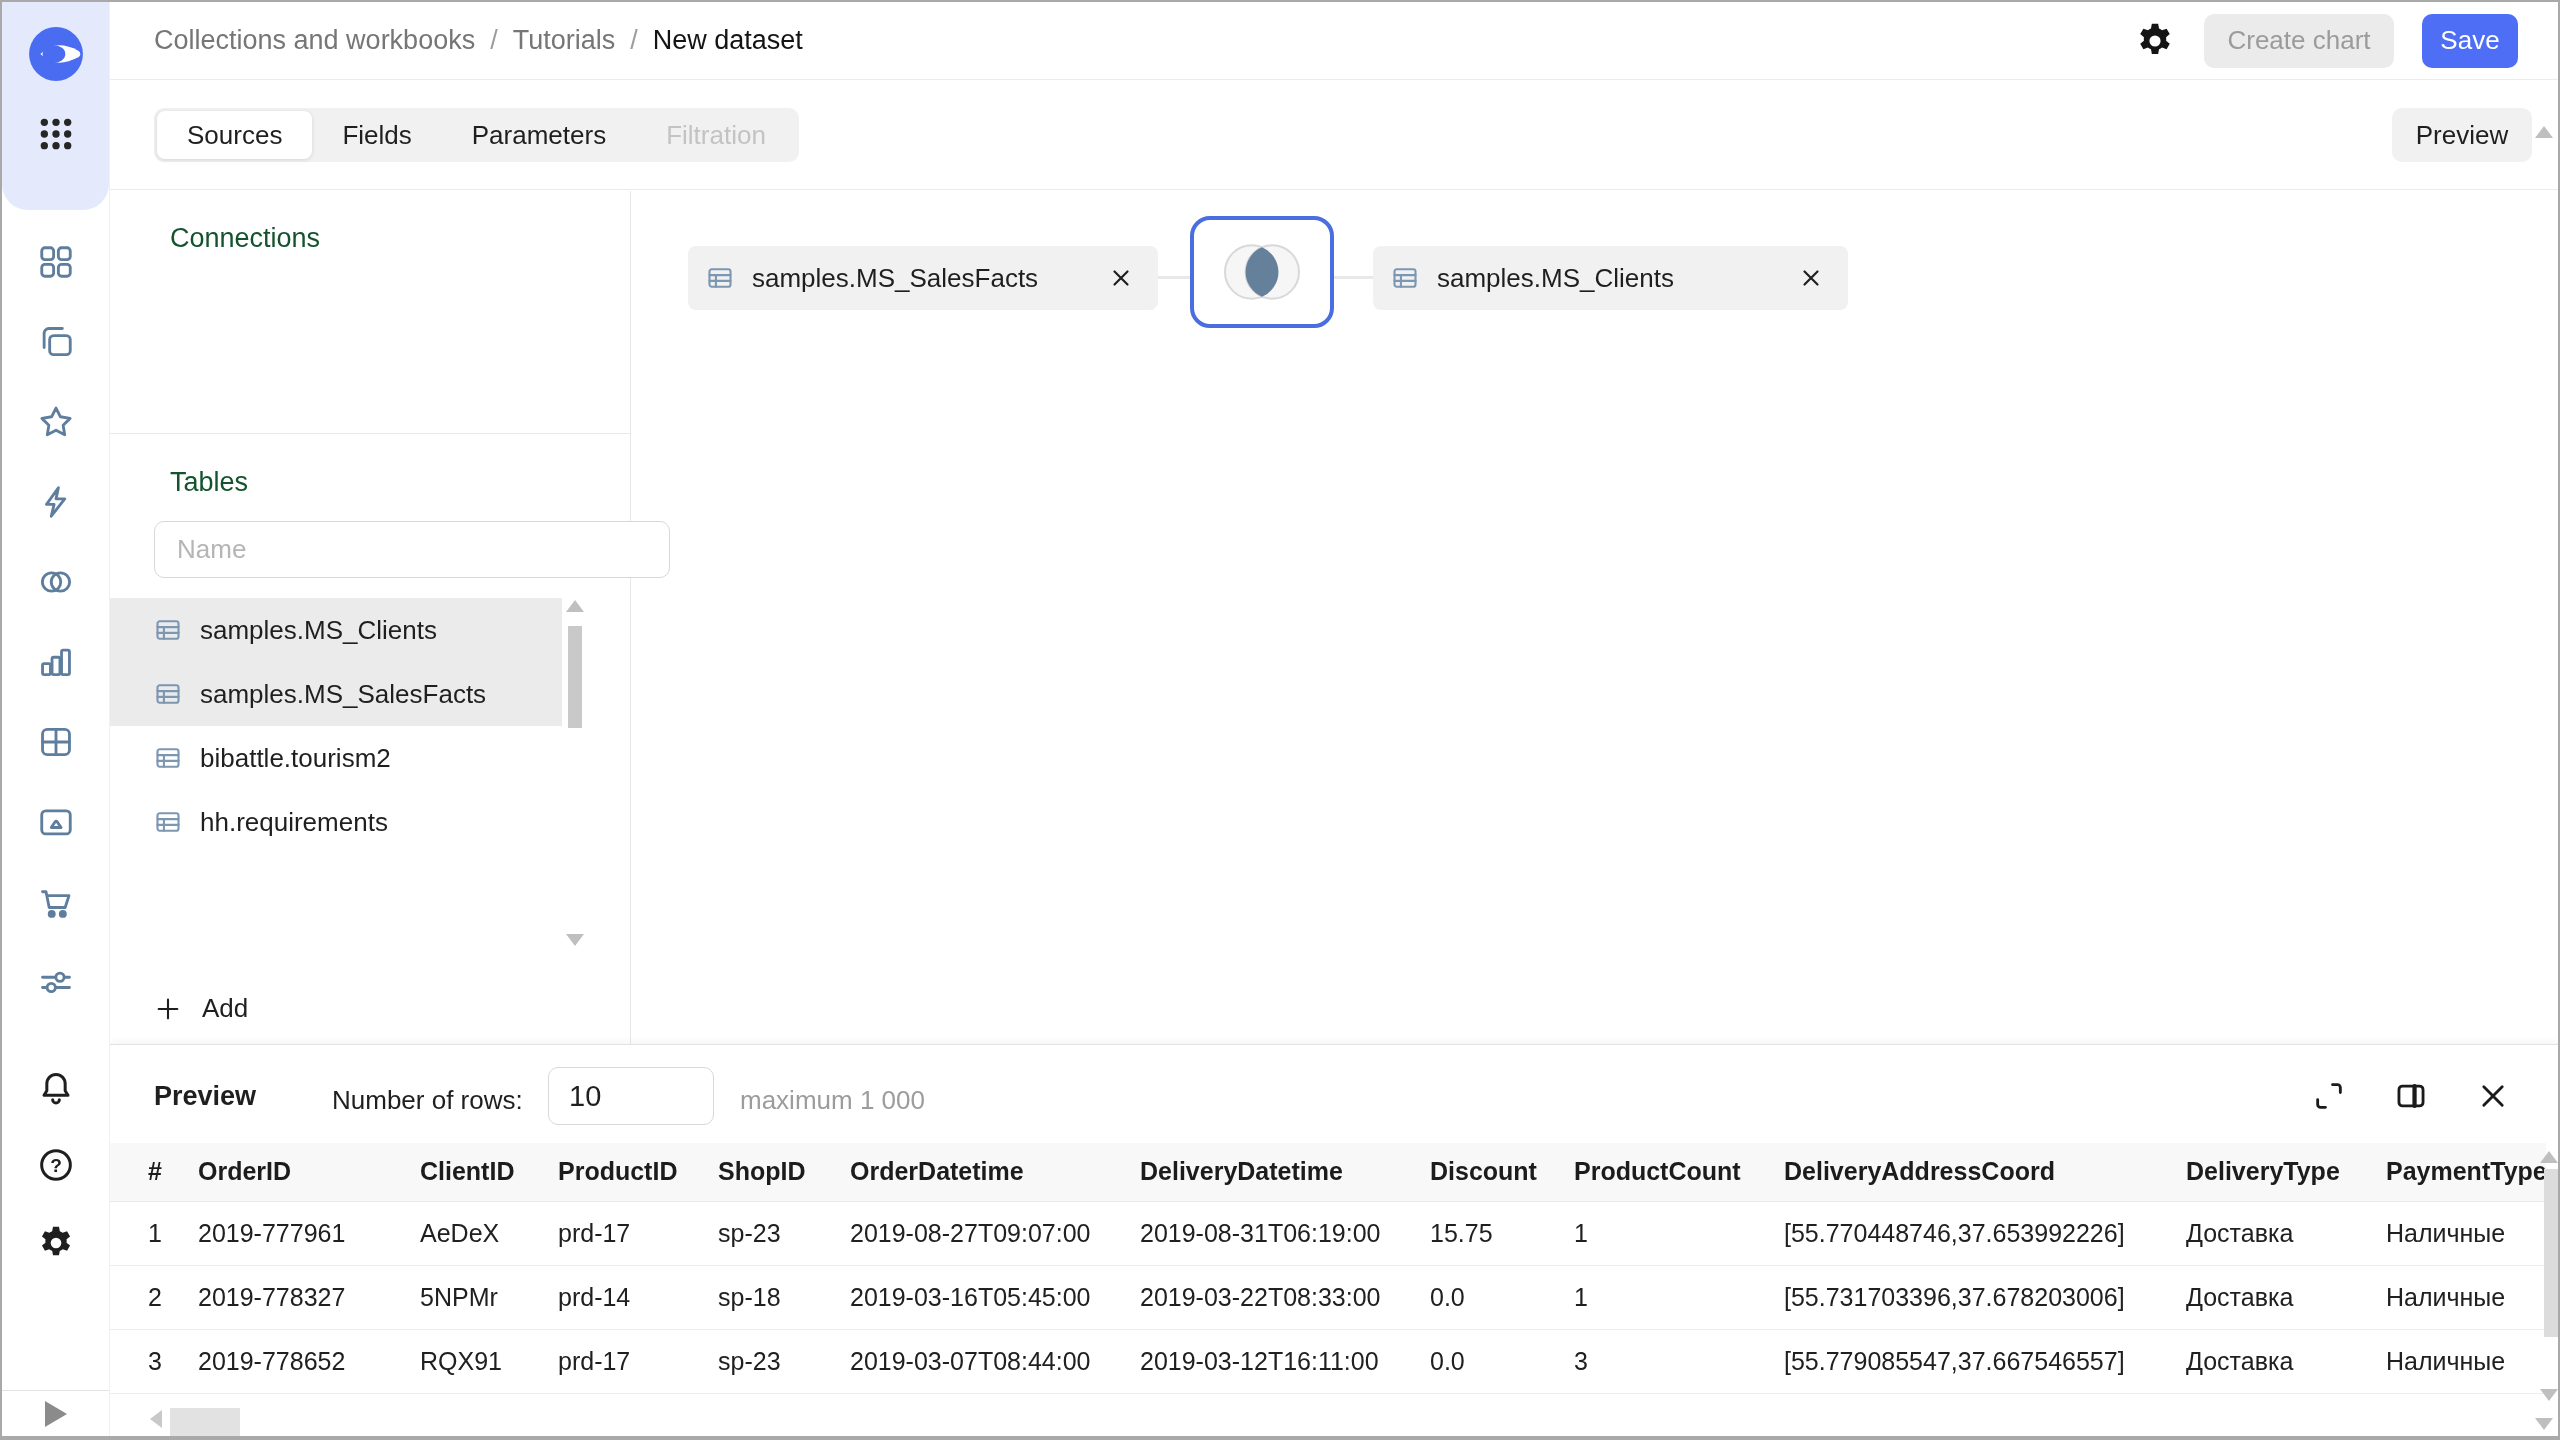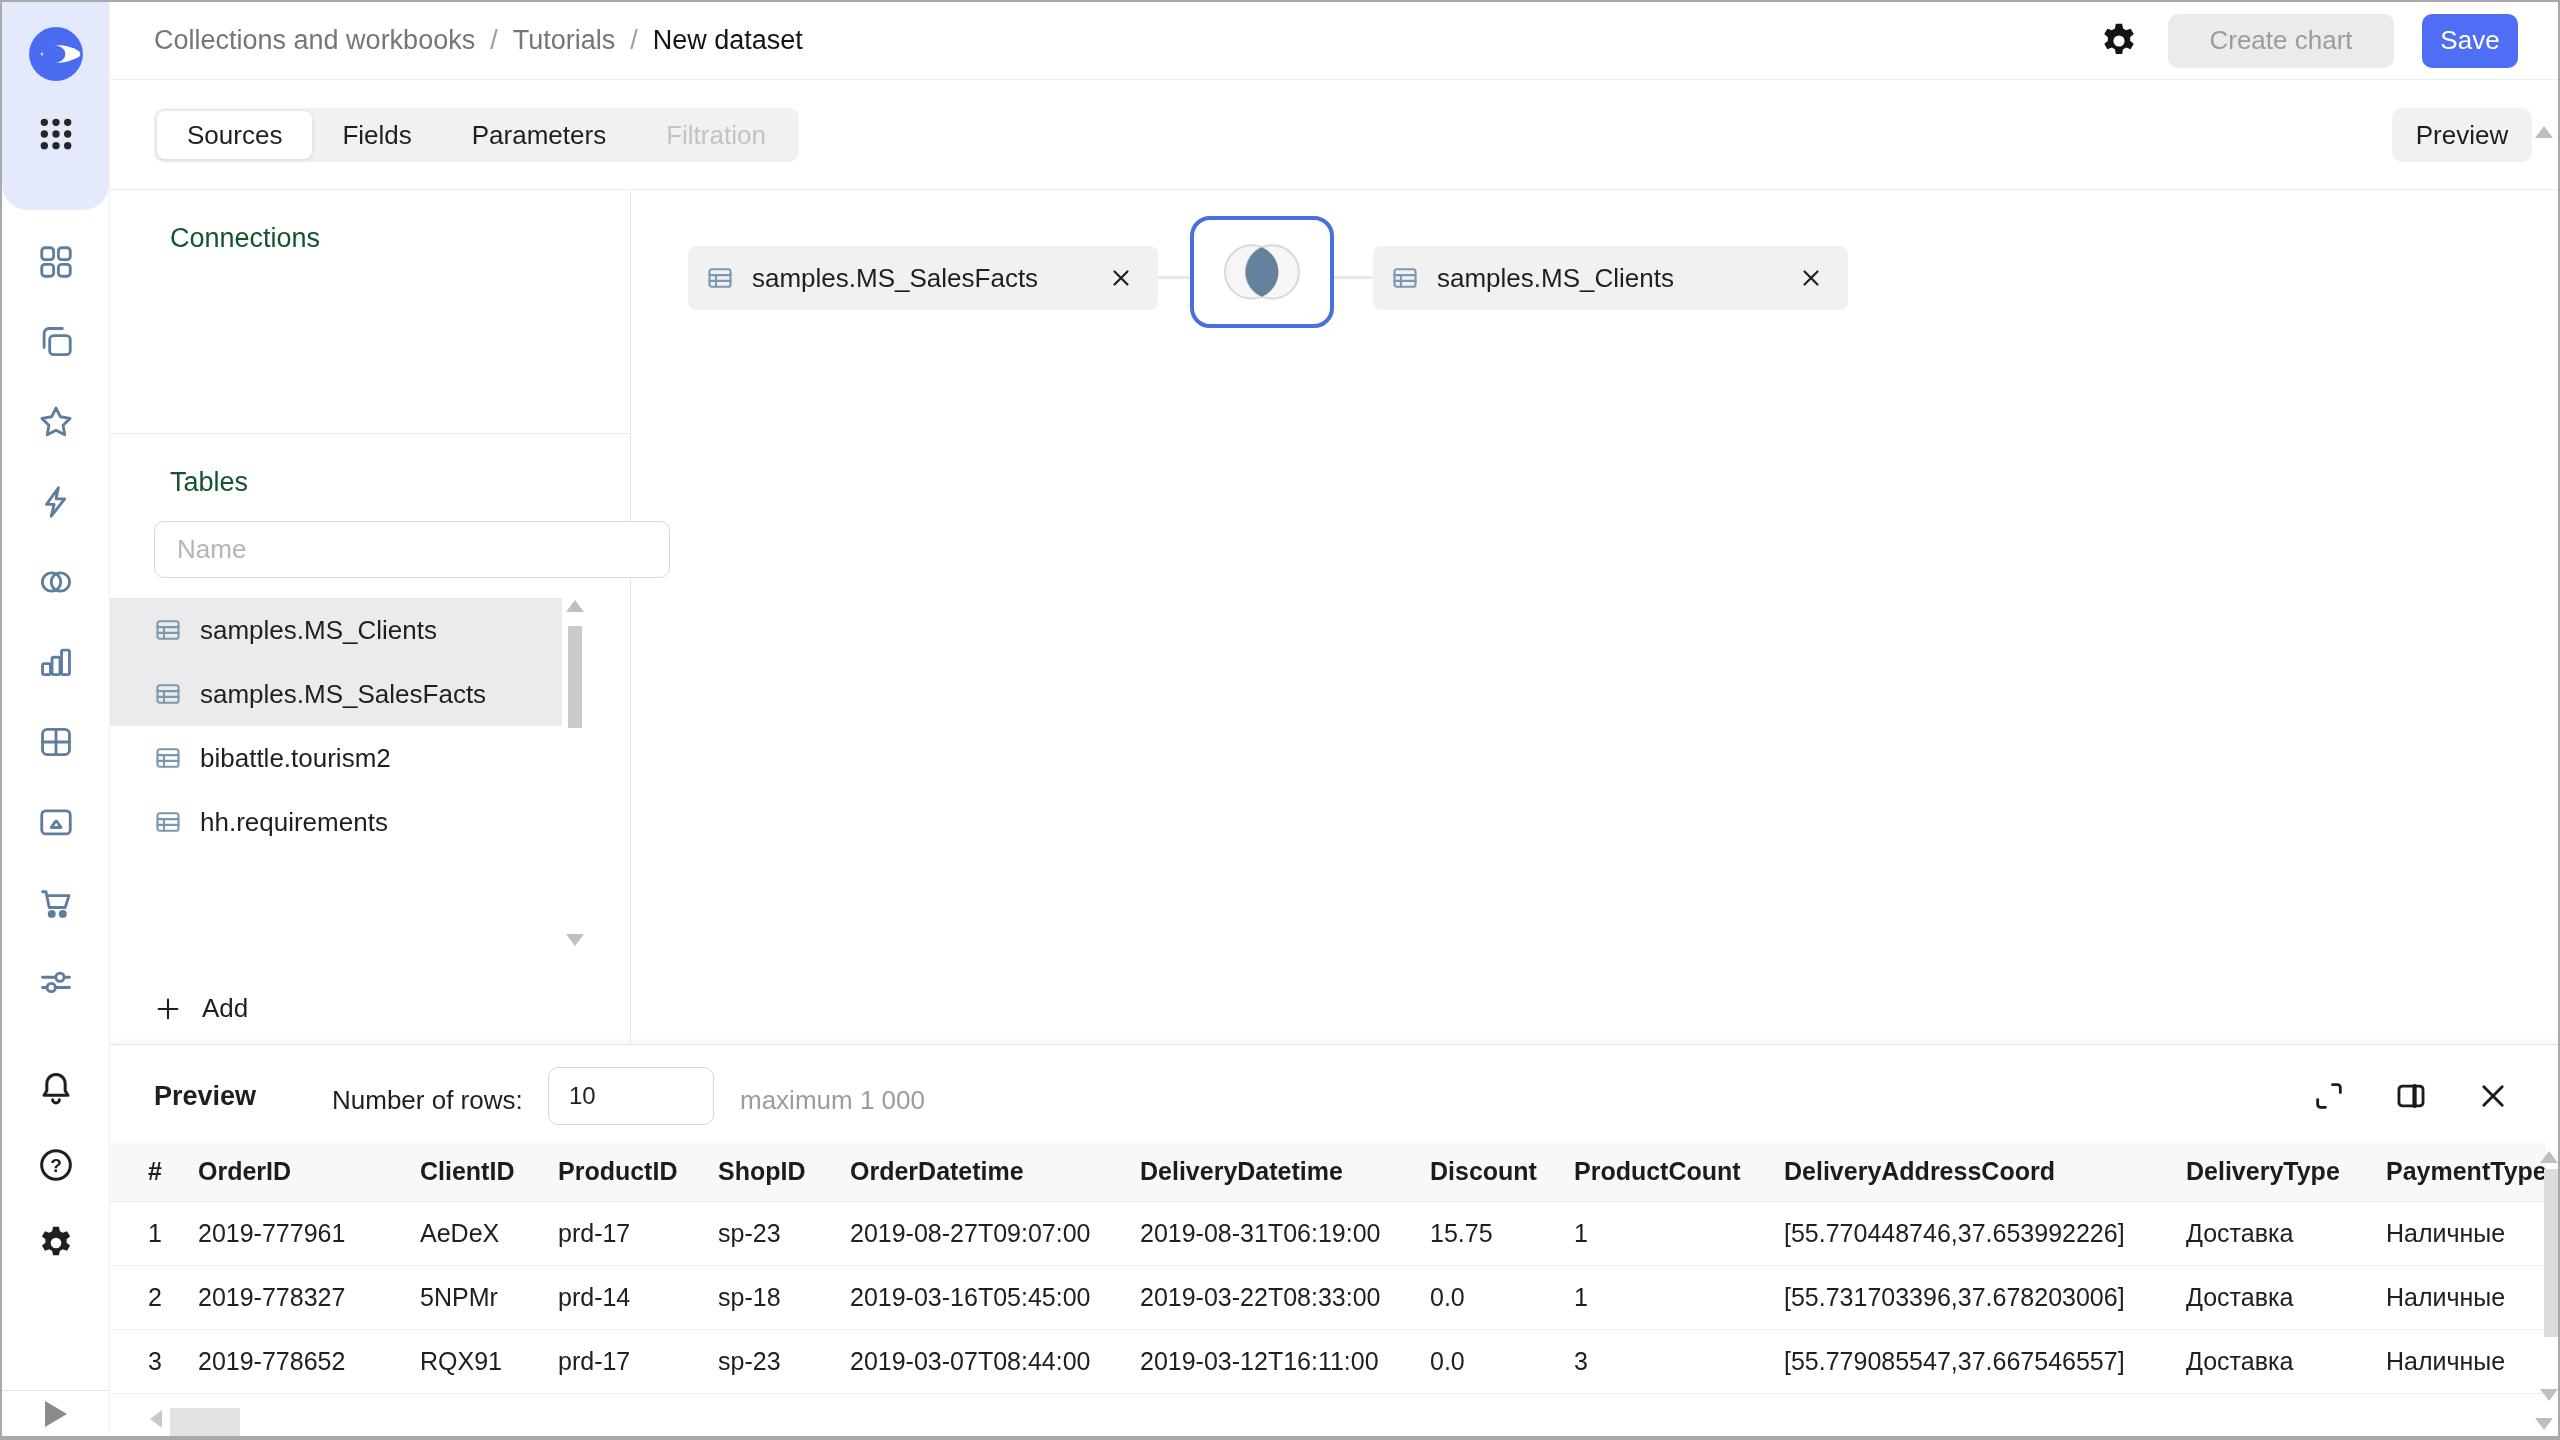--- a/index.html
+++ b/index.html
@@ -30,21 +30,21 @@
   
   .topbar { position:absolute; left:108px; top:0; width:2452px; height:78px; border-bottom:1px solid #ececec; display:flex; align-items:center; padding:0 44px; background:#fff; }
   .breadcrumb { display:flex; align-items:center; gap:15px; font-size:27px; color:#767676; }
   .breadcrumb .bc-link { cursor:pointer; }
   .breadcrumb .sep { color:#9d9d9d; }
   .breadcrumb .current { color:#141414; }
   .topbar-actions { margin-left:auto; display:flex; align-items:center; gap:28px; }
   .gear-btn { color:#141414; cursor:pointer; }
   .gear-btn svg { width:42px; height:42px; }
   .btn { height:54px; border-radius:10px; font-size:26px; font-family:inherit; display:flex; align-items:center; justify-content:center; border:none; }
-  .btn-create { width:226px; background:#ebebeb; color:#9b9b9b; cursor:default; }
+  .btn-create { width:190px; background:#ebebeb; color:#9b9b9b; cursor:default; }
   .btn-save { width:96px; background:var(--accent-blue,#4d6ef5); color:#fff; cursor:pointer; }
 
   
   .tabsbar { position:absolute; left:108px; top:78px; width:2452px; height:110px; border-bottom:1px solid #ebebeb; background:#fff; }
   .tab-group { position:absolute; left:44px; top:28px; height:54px; background:#f1f1f1; border-radius:10px; display:flex; align-items:center; padding:0 3px; }
   .tab { height:48px; padding:0 30px; font-size:26px; font-family:inherit; background:transparent; border:none; border-radius:8px; color:#1f1f1f; display:flex; align-items:center; cursor:pointer; }
   .tab.active { background:#fff; box-shadow:0 1px 4px rgba(0,0,0,.12); }
   .tab.disabled { color:#c3c3c3; cursor:default; }
   .preview-toggle { position:absolute; right:30px; top:28px; width:140px; height:54px; background:#f1f1f1; border:none; border-radius:10px; font-size:26px; font-family:inherit; color:#1f1f1f; cursor:pointer; }
 
@@ -85,21 +85,21 @@
   .close-btn { color:#1f1f1f; cursor:pointer; display:flex; }
   .close-btn svg { width:26px; height:26px; stroke-width:2; }
   .join-node { position:absolute; left:558px; top:25px; width:144px; height:112px; background:#fff; border:4px solid var(--join-border,#4a6de0); border-radius:20px; display:flex; align-items:center; justify-content:center; cursor:pointer; z-index:3; }
   .venn-circle { fill:#f6f6f6; stroke:#d9d9d9; stroke-width:2; }
   .venn-lens { fill:var(--venn-intersection,#64809b); }
 
   
   .preview-panel { position:absolute; left:108px; top:1042px; width:2452px; height:398px; background:#fff; border-top:1px solid #e2e2e2; box-shadow:0 -3px 8px rgba(0,0,0,.04); z-index:3; }
   .t-preview { position:absolute; top:36px; left:44px; font-size:27px; font-weight:700; }
   .rows-label { position:absolute; top:40px; left:222px; font-size:26px; }
-  .rows-input { position:absolute; top:22px; left:438px; width:166px; height:58px; border:1px solid #d8d8d8; border-radius:10px; font-size:24px; font-family:inherit; padding:0 20px; color:#1f1f1f; }
+  .rows-input { position:absolute; top:22px; left:438px; width:166px; height:58px; border:1px solid #d8d8d8; border-radius:10px; font-size:29px; font-family:inherit; padding:0 20px; color:#1f1f1f; }
   .max-label { position:absolute; top:40px; left:630px; font-size:26px; color:#9c9c9c; }
   .pv-icons { position:absolute; right:50px; top:32px; display:flex; gap:44px; color:#1b1b1b; }
   .pv-icons .icon-btn { width:38px; height:38px; }
   .pv-icons svg { width:34px; height:34px; stroke-width:2; }
   .pv-table-wrap { position:absolute; top:98px; left:0; width:2436px; height:256px; overflow:hidden; }
   table.preview { border-collapse:collapse; table-layout:fixed; width:2600px; font-size:25px; color:#202020; }
   table.preview th { height:58px; text-align:left; font-weight:700; color:#1c1c1c; background:#f8f8f8; border-bottom:1px solid #e9e9e9; padding:0 10px 0 14px; white-space:nowrap; overflow:hidden; }
   table.preview td { height:64px; border-bottom:1px solid #ededed; padding:0 10px 0 14px; white-space:nowrap; overflow:hidden; }
   table.preview th:first-child, table.preview td:first-child { padding-left:38px; }
   .hs-arrow { position:absolute; left:40px; bottom:14px; cursor:pointer; }

